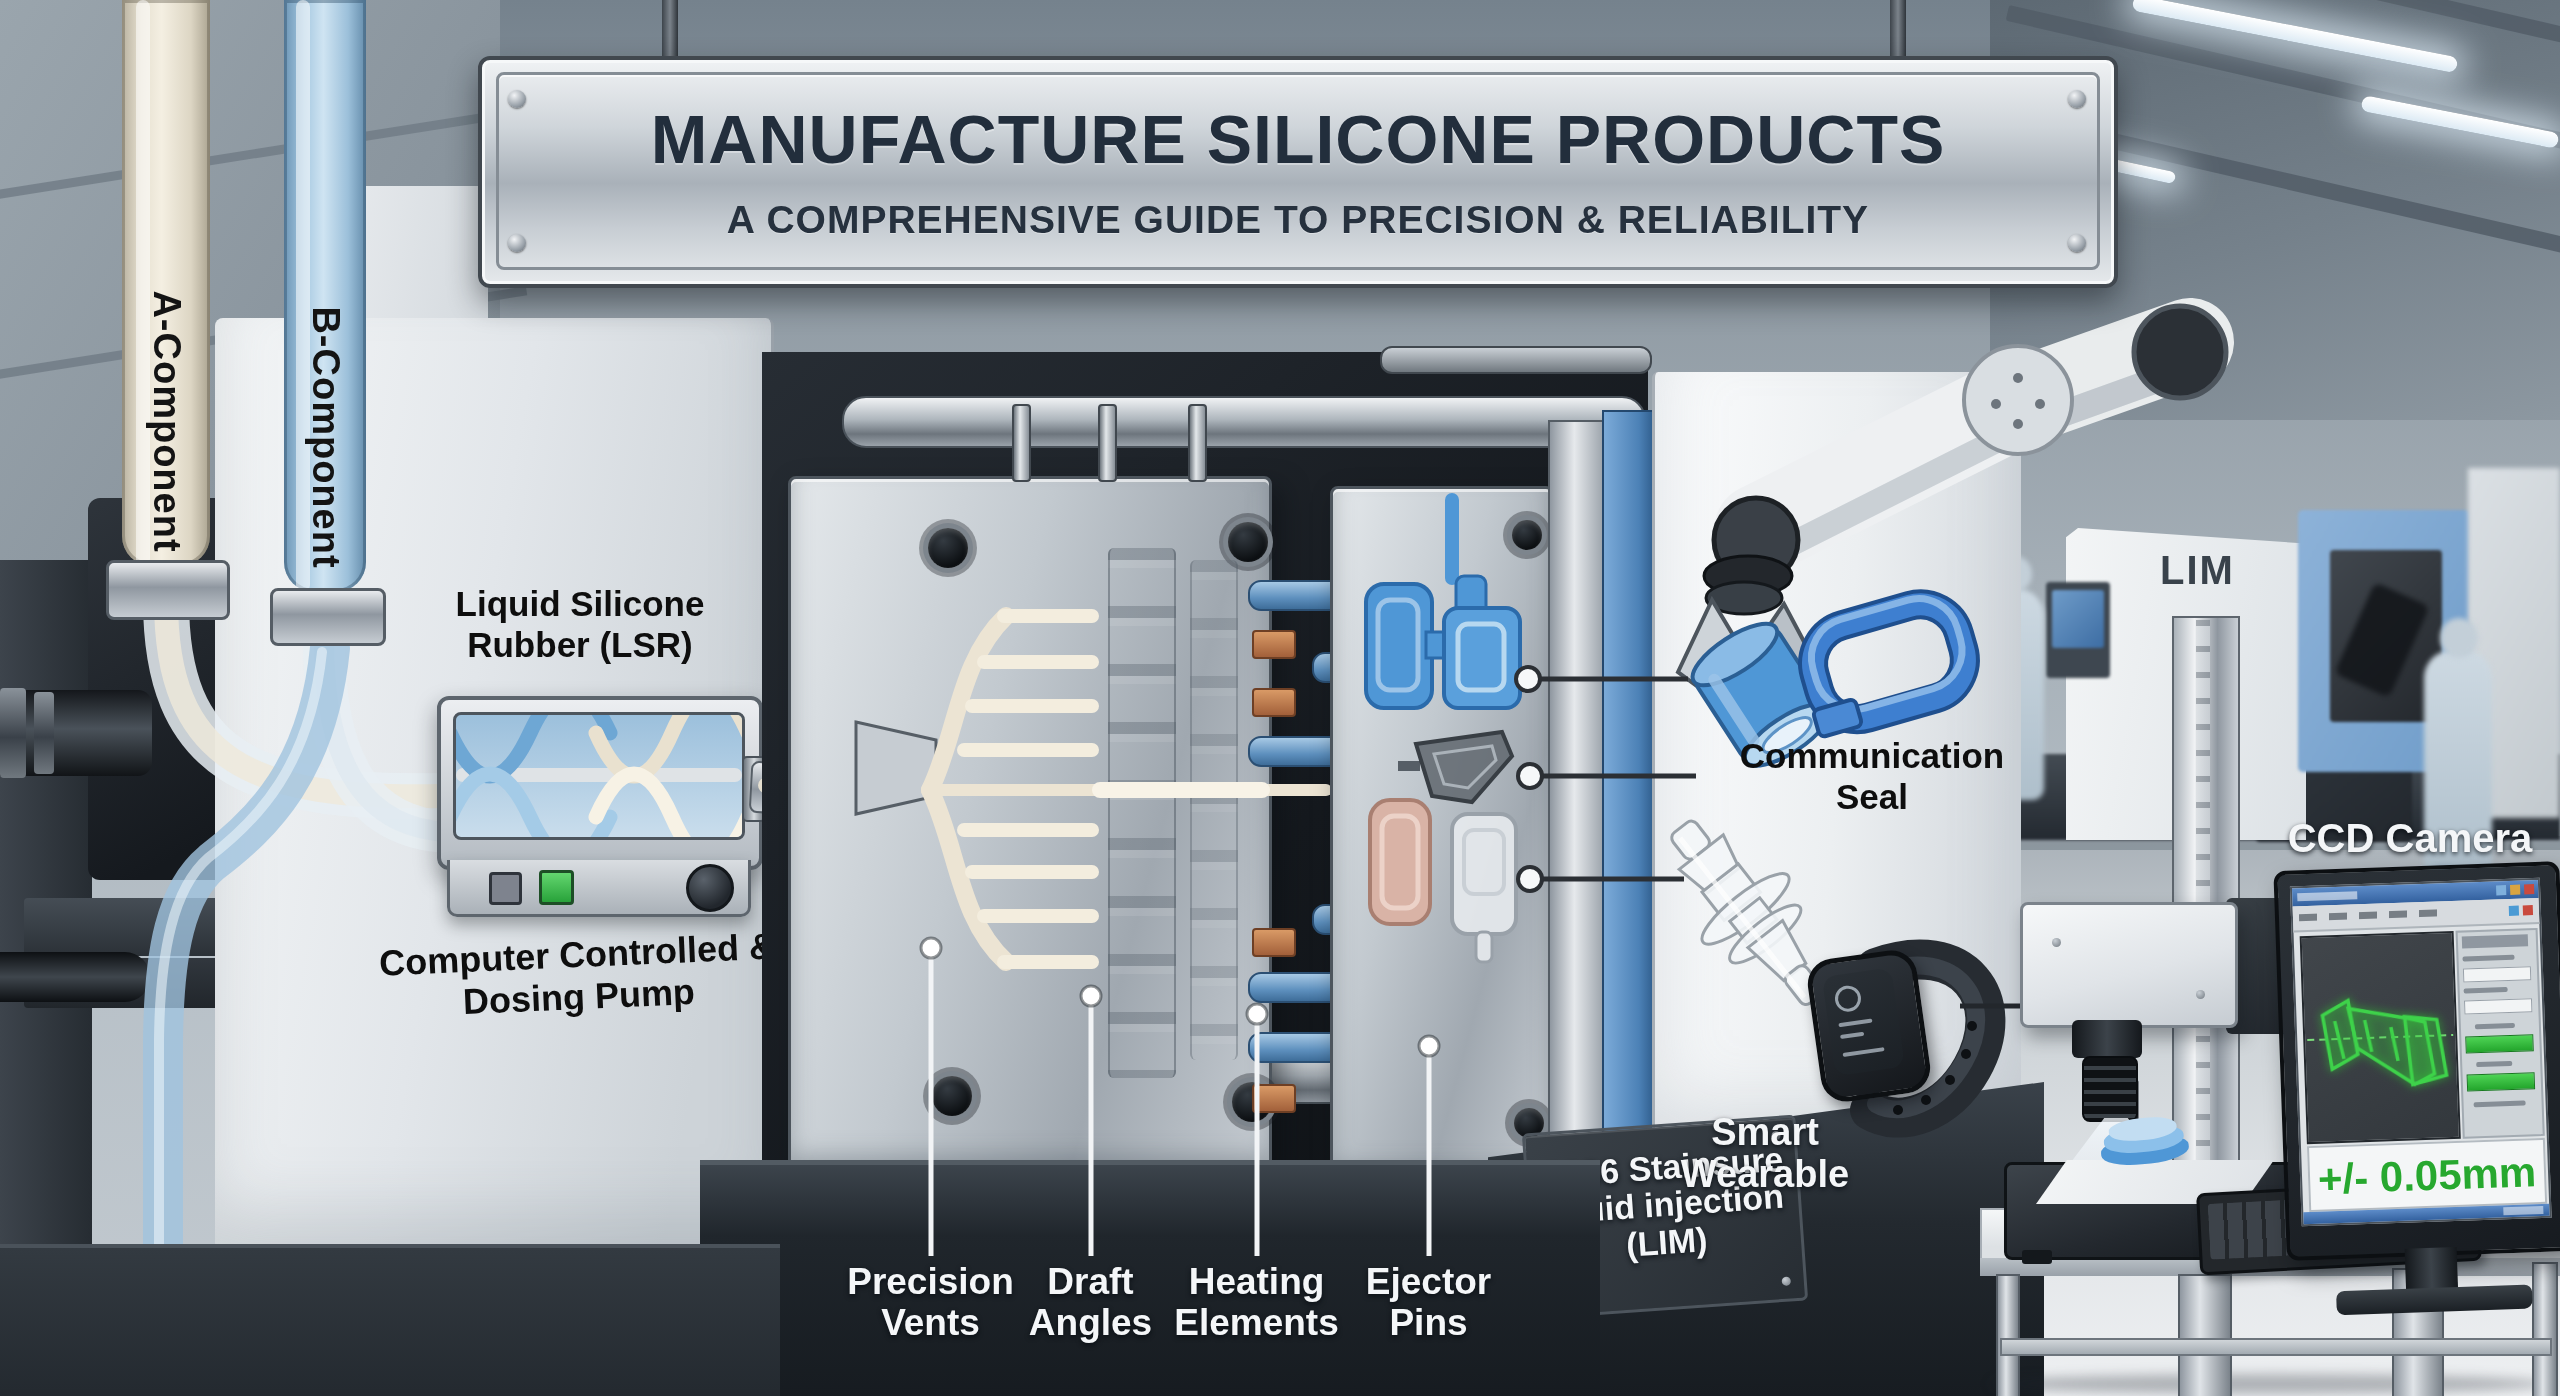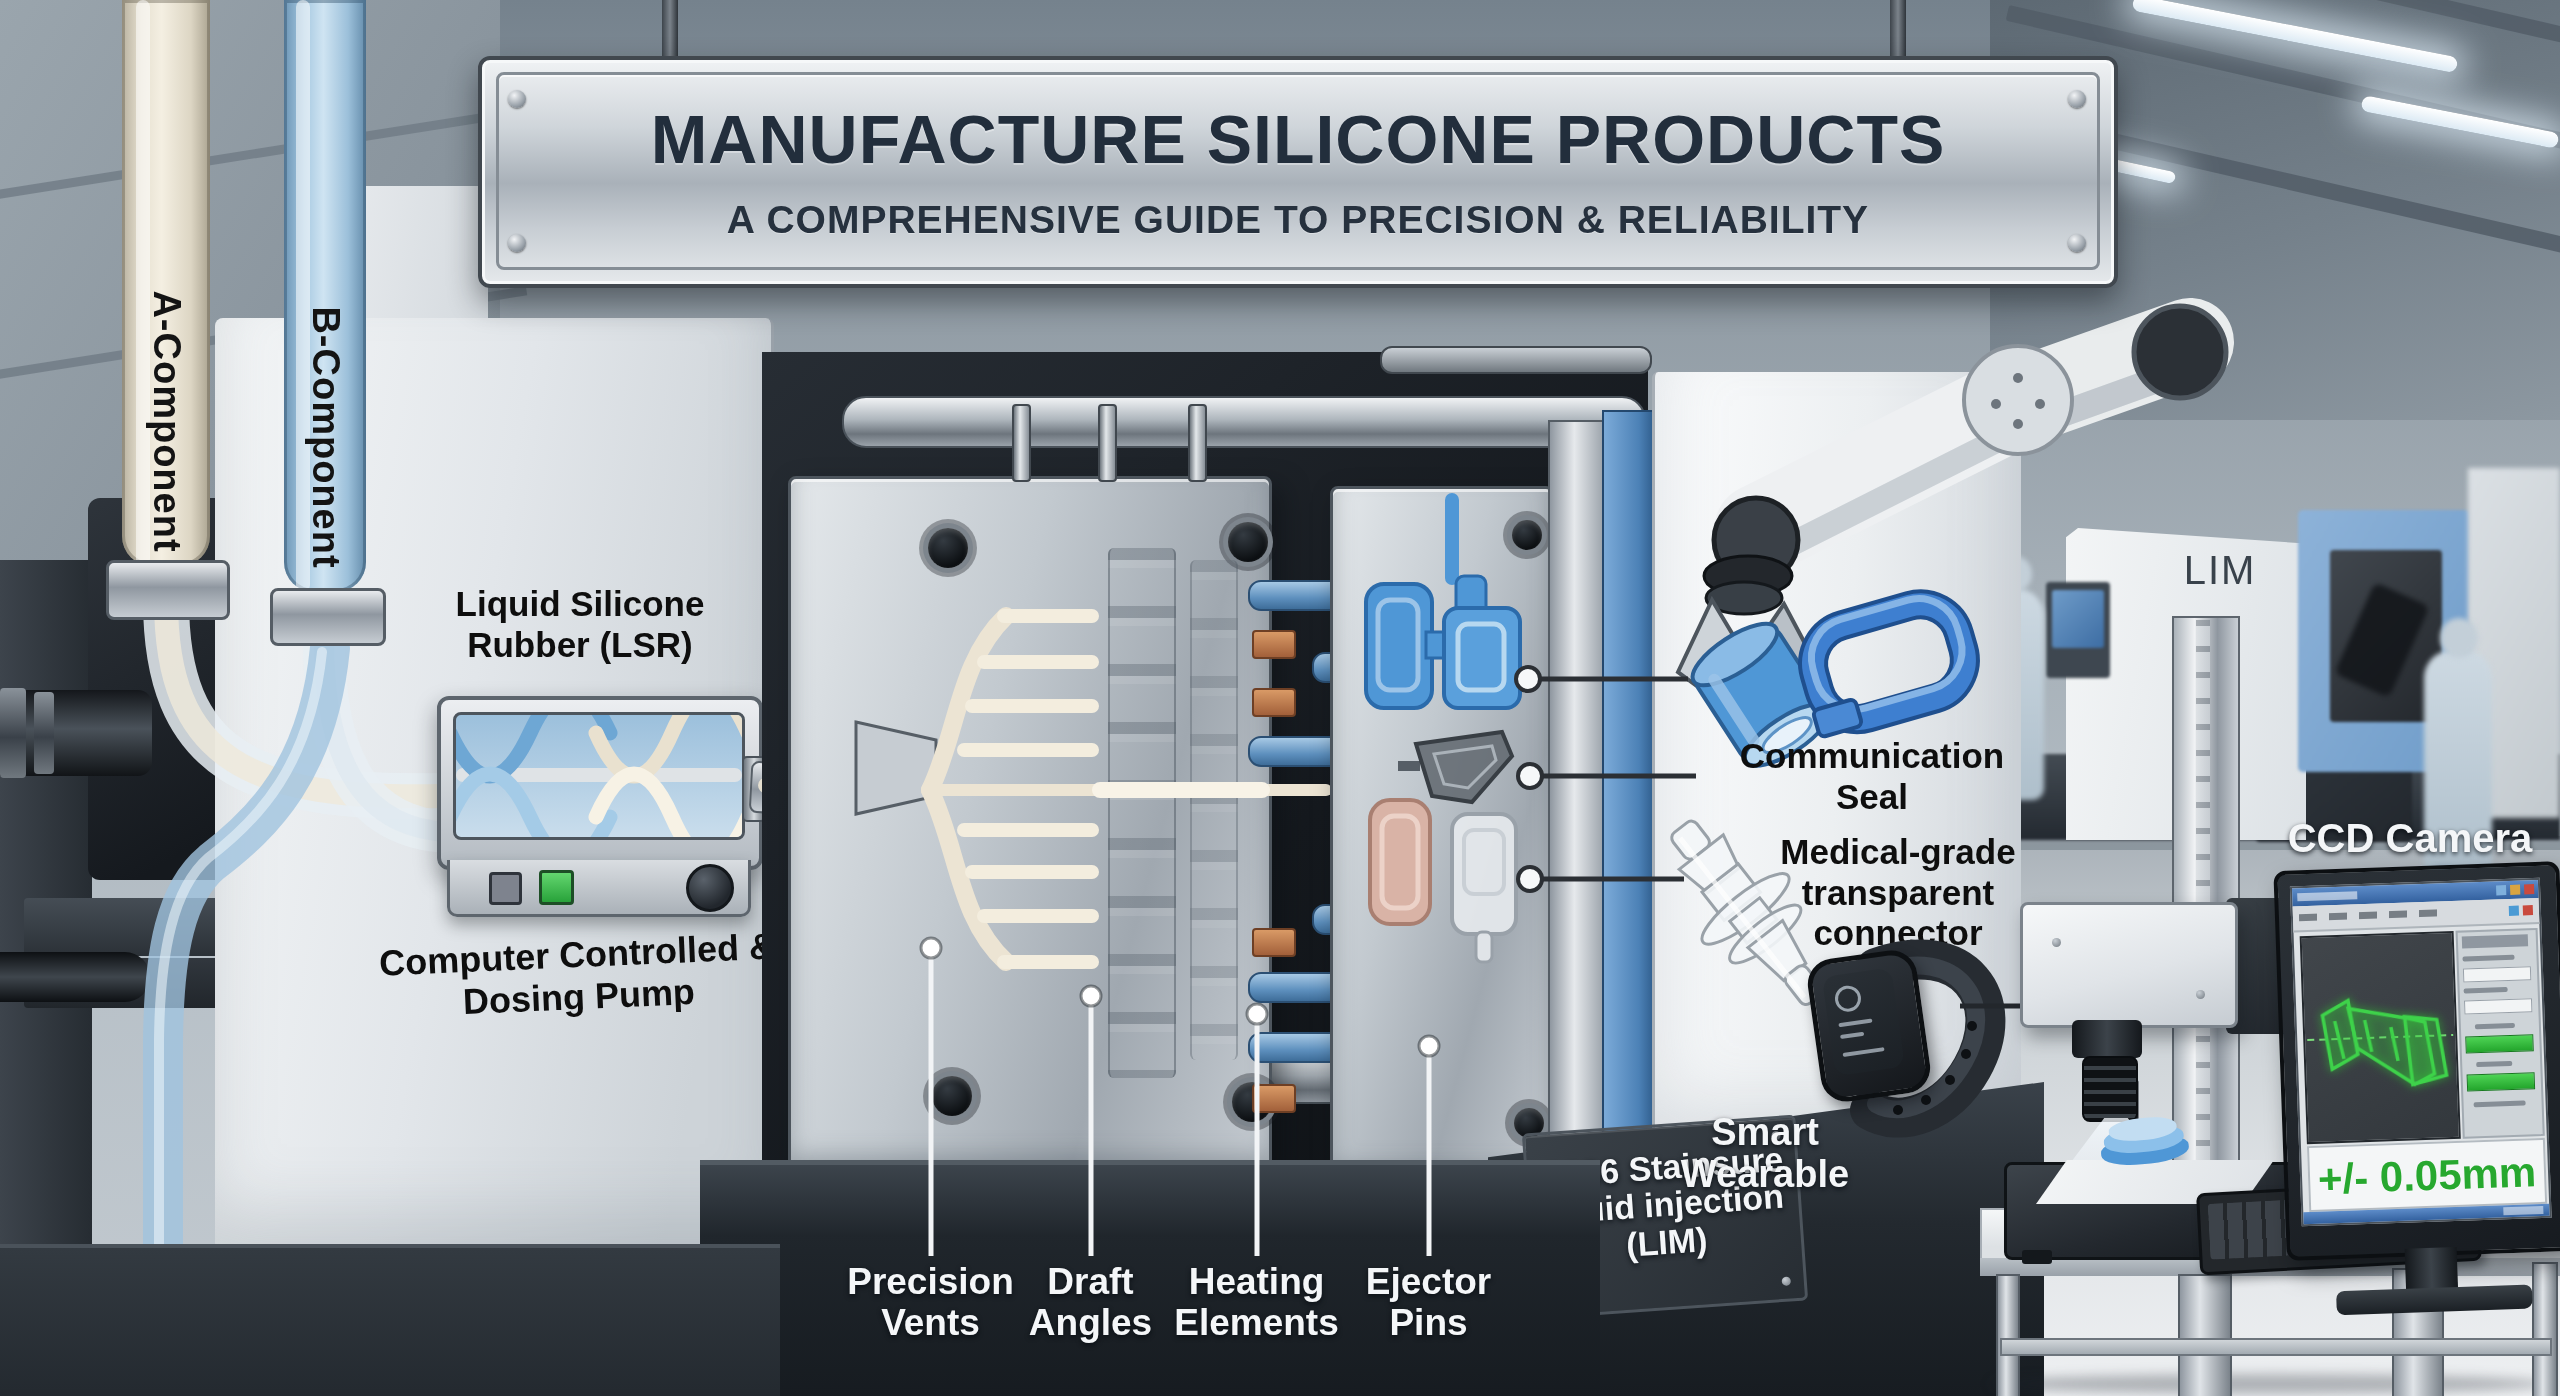--- a/index.html
+++ b/index.html
@@ -17,21 +17,21 @@
   .wall-left{left:0;top:0;width:500px;height:620px;
     background:linear-gradient(120deg,#9aa5ad,#8a959e 60%,#7e8992);}
   .seam{background:#6f7a84;height:9px;width:560px;opacity:.8;}
   .floor{left:1940px;top:838px;width:620px;height:558px;
     background:linear-gradient(180deg,#aab2b9 0%,#ccd2d6 30%,#e4e7ea 75%,#eef0f2 100%);}
   .floor-shadow{left:1950px;top:836px;width:610px;height:14px;background:#7f8a93;opacity:.7;}
   .blur1{filter:blur(1.5px);} .blur2{filter:blur(2.5px);}
   
   .bgm-white{left:2066px;top:528px;width:240px;height:312px;background:linear-gradient(100deg,#f3f5f6,#dde2e6);
     clip-path:polygon(5% 0,100% 5%,100% 100%,0 100%,0 3%);}
-  .bgm-lim-label{left:2160px;top:548px;width:120px;font-size:40px;font-weight:normal;color:#39424b;letter-spacing:2px;text-align:center;}
+  .bgm-lim-label{left:2160px;top:548px;width:120px;font-size:40px;font-weight:bold;color:#39424b;letter-spacing:2px;}
   .bgm-console{left:2046px;top:582px;width:64px;height:96px;background:#3e4750;border-radius:4px;}
   .bgm-console-screen{left:2052px;top:590px;width:52px;height:58px;background:linear-gradient(135deg,#6f9cc9,#3d6da3);border-radius:3px;}
   .bgm-blue{left:2298px;top:510px;width:172px;height:262px;background:linear-gradient(120deg,#8db2d8,#6f9cc9);border-radius:5px;}
   .bgm-blue-window{left:2330px;top:550px;width:112px;height:172px;background:linear-gradient(135deg,#41474e,#23272c);border-radius:4px;}
   .bgm-robot-sil{left:2352px;top:590px;width:60px;height:100px;background:#14171b;border-radius:8px;transform:rotate(24deg);opacity:.9;}
   .bgm-far{left:2468px;top:468px;width:92px;height:350px;background:linear-gradient(120deg,#dbe0e4,#c2c9ce);}
   .bgm-darkunit{left:2256px;top:636px;width:156px;height:206px;background:linear-gradient(140deg,#353d45,#22272d);border-radius:4px;}
   .bgm-base{left:2014px;top:754px;width:546px;height:86px;background:linear-gradient(180deg,#434b53,#232930);}
   .ind{width:11px;height:11px;border-radius:2px;}
   .worker-body{background:linear-gradient(180deg,#cdd9e2,#aebfcb);border-radius:28px 28px 12px 12px;}
@@ -388,21 +388,20 @@
       <polygon points="1720,836 1776,836 1768,872 1728,872"></polygon>
       <rect x="1724" y="868" width="46" height="36"></rect>
       <ellipse cx="1748" cy="908" rx="54" ry="15"></ellipse>
       <rect x="1728" y="908" width="38" height="28"></rect>
       <ellipse cx="1748" cy="940" rx="44" ry="13"></ellipse>
       <polygon points="1726,940 1770,940 1762,988 1734,988"></polygon>
       <rect x="1734" y="986" width="26" height="36" rx="7"></rect>
       <line x1="1740" y1="812" x2="1740" y2="1014" stroke="#ffffff" stroke-width="5" opacity=".7"></line>
     </g>
   </svg>
-  <div class="abs lbl-dark" style="left:1748px;top:832px;width:300px;font-size:35px;">Medical-grade transparent connector</div>
 
   <div class="abs base-right"></div>
   <div class="abs s136-panel">
     <div class="abs mini-screw" style="left:12px;top:38px;"></div>
     <div class="abs mini-screw" style="left:246px;top:12px;"></div>
     <div class="abs mini-screw" style="left:246px;top:158px;"></div>
     <div class="abs lbl-white" style="left:0;top:22px;width:268px;font-size:34px;">S136 Stainsure liquid injection (LIM)</div>
   </div>
 
   <svg width="2560" height="1396">

